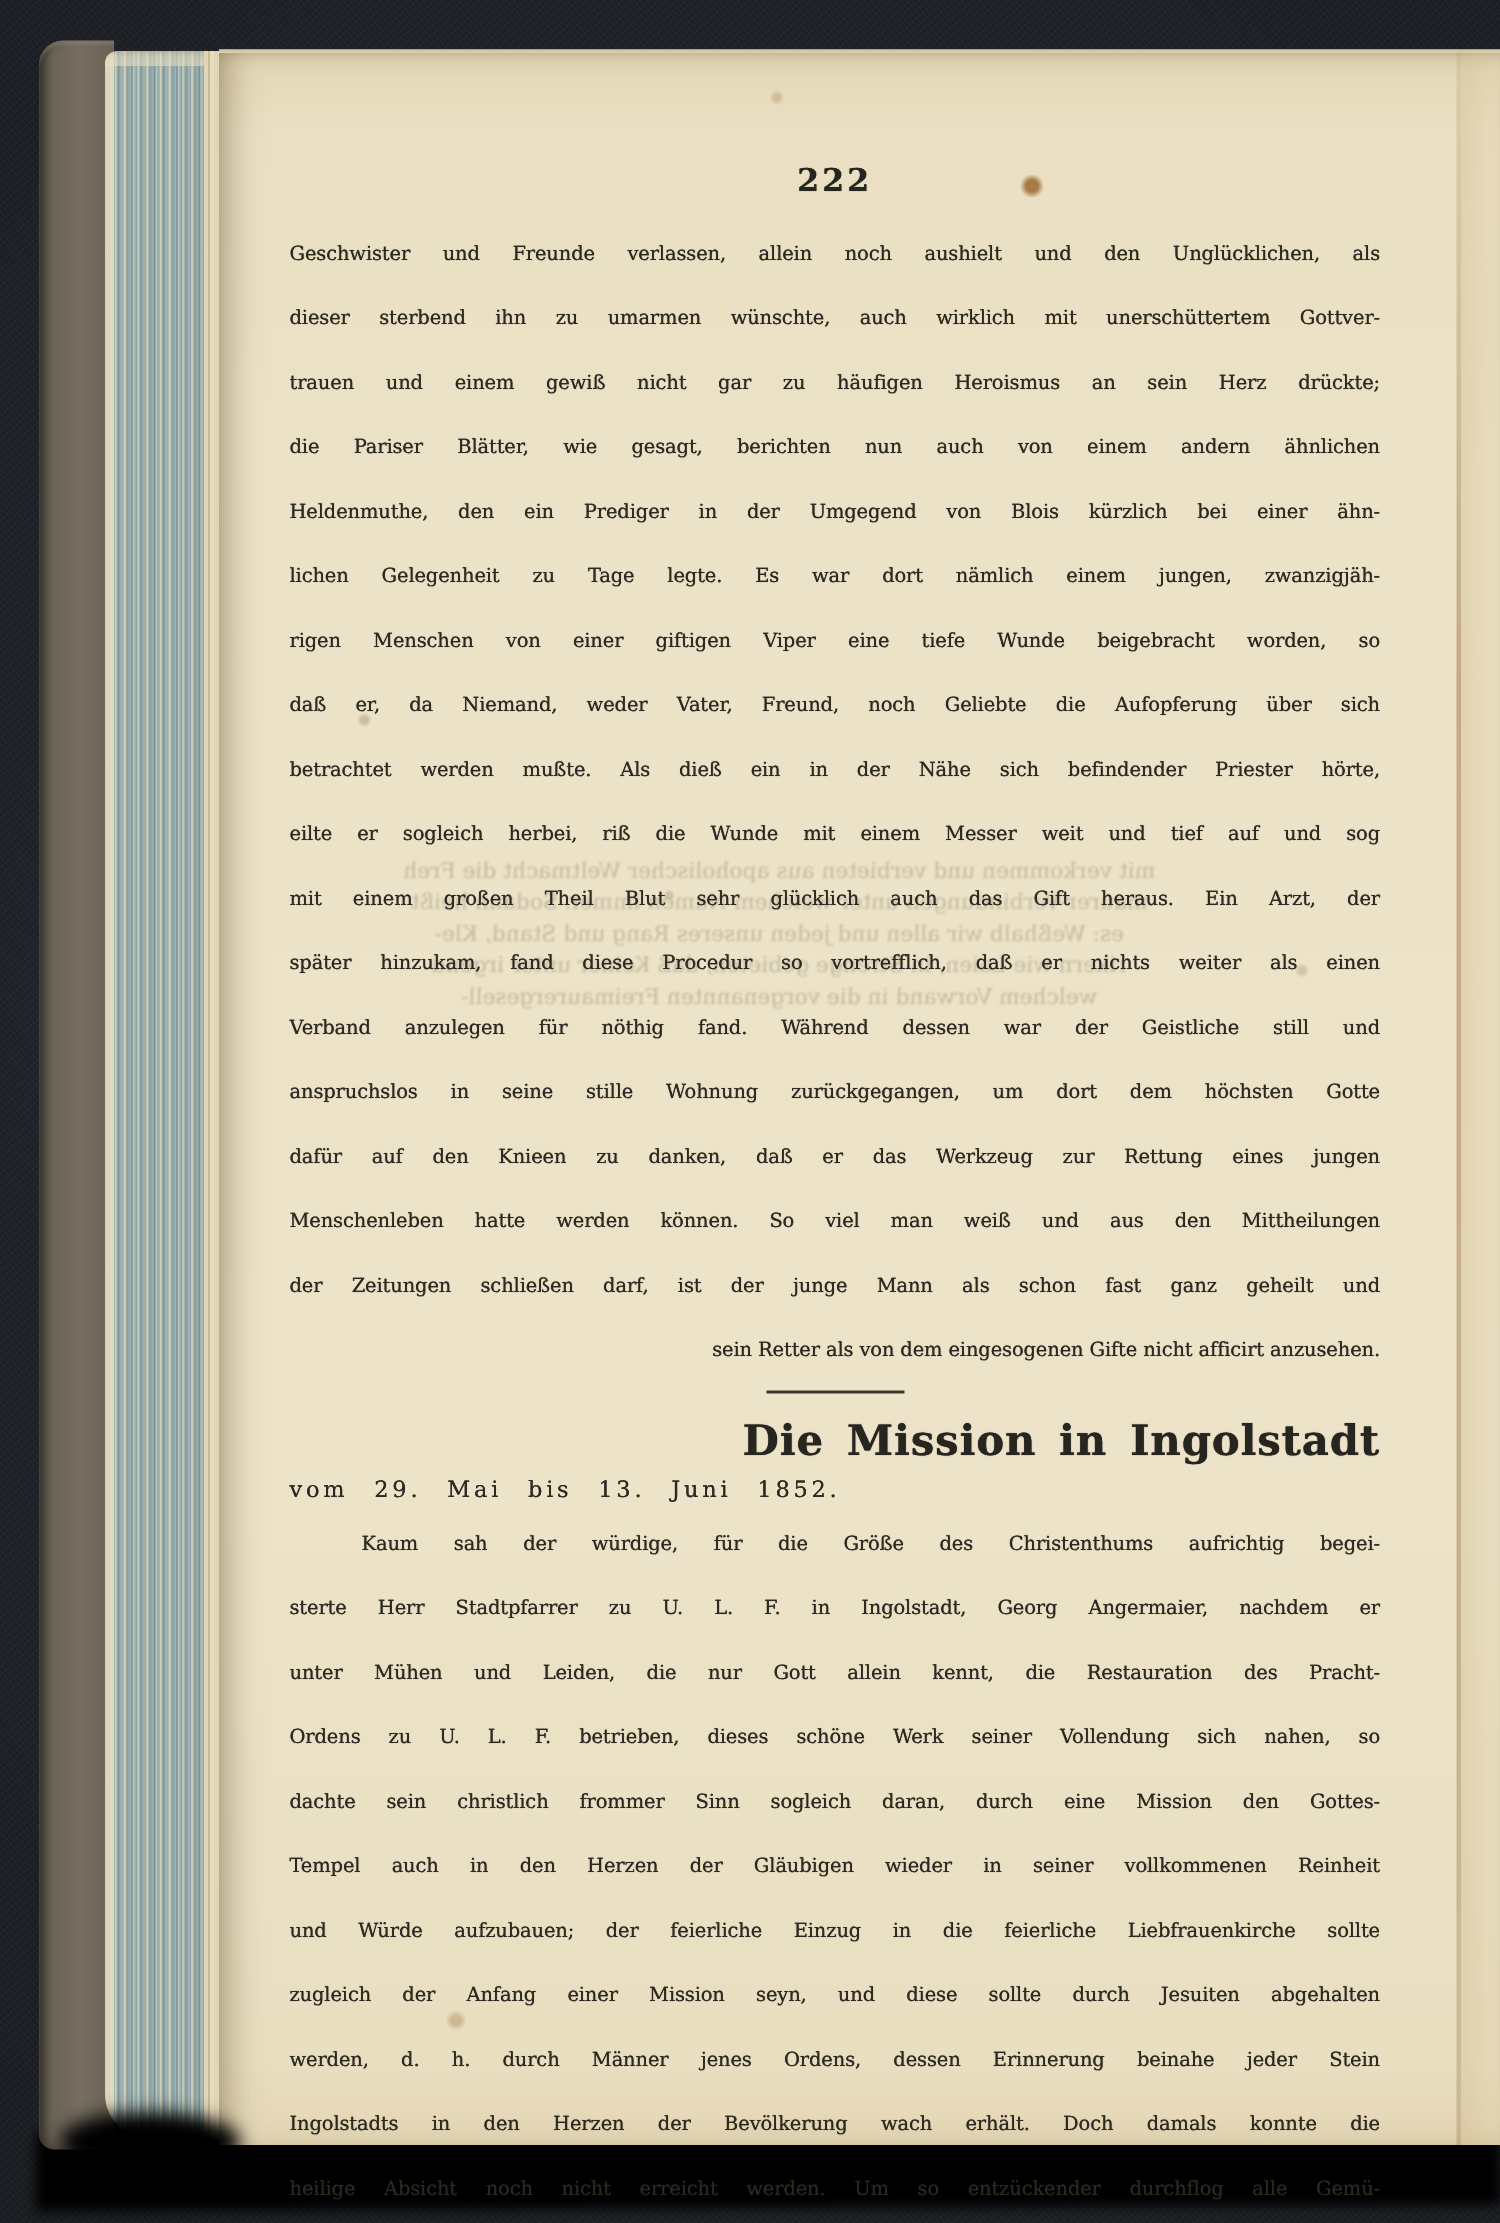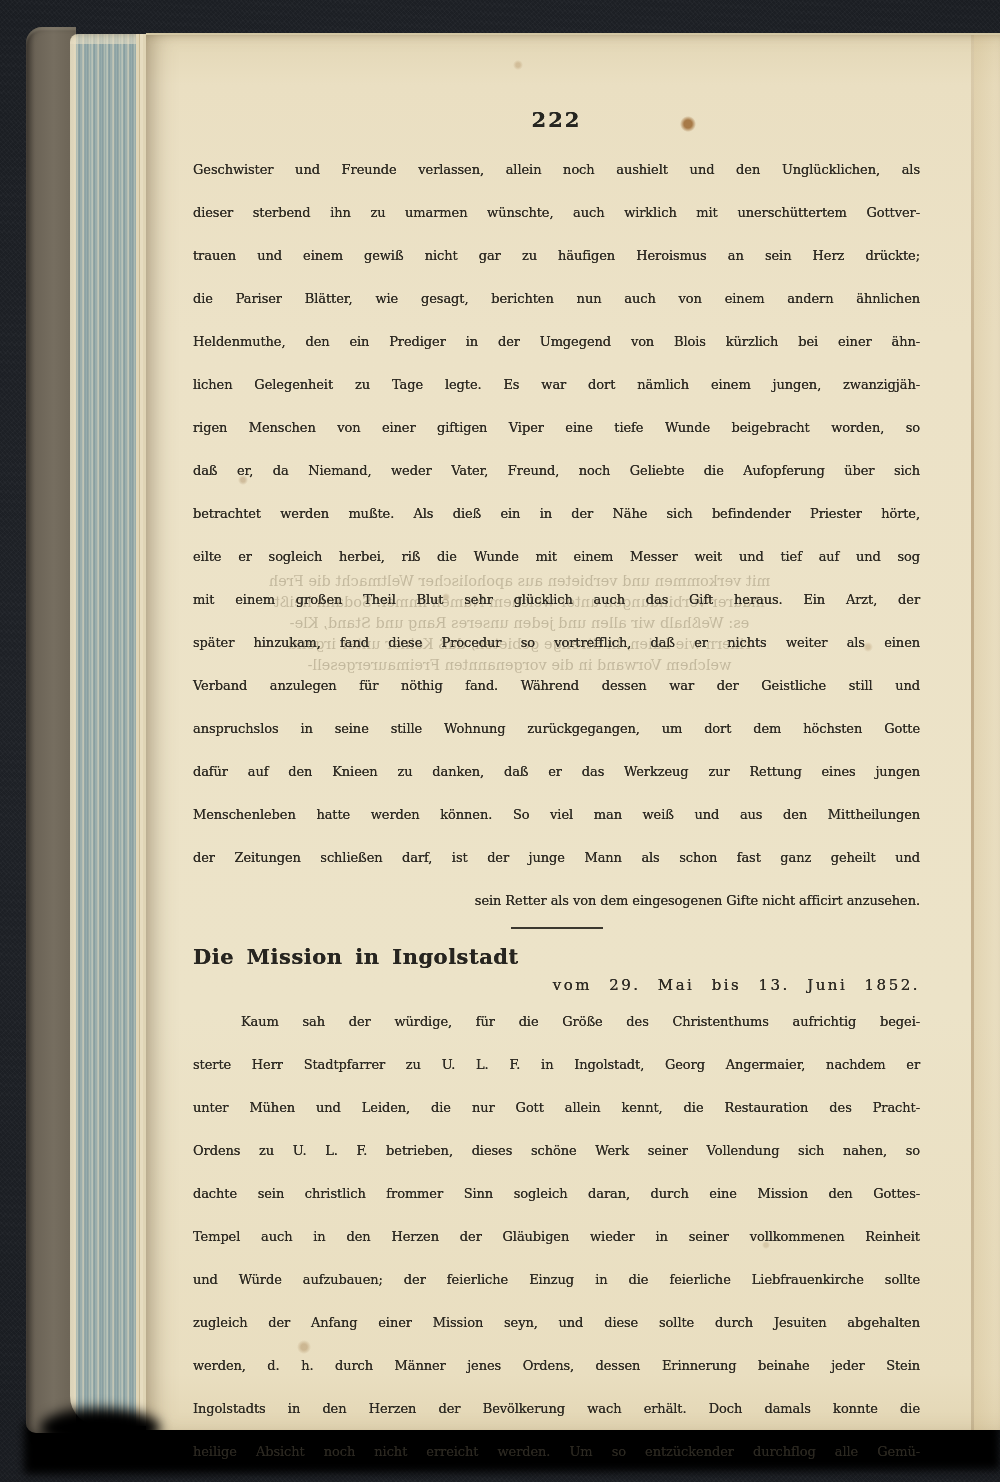--- a/index.html
+++ b/index.html
@@ -76,25 +76,25 @@
   .bodylines .line::after{content:"";display:inline-block;width:100%;height:0;}
   .p1{margin-top:27px;}
   .p1 .line:last-child{text-align:right;}
   .p1 .line:last-child::after{width:0;}
   .p2{margin-top:17px;}
   .p2 .line:first-child{text-indent:48px;}
   .divider{
     width:92px;margin:15px auto 0 auto;border:0;border-top:2.5px solid #3b382f;
   }
   .heading{
-    margin-top:15px;text-align:left;font-size:21px;font-weight:bold;
+    margin-top:15px;text-align:right;font-size:28px;font-weight:bold;
     color:#272520;letter-spacing:0.5px;word-spacing:5px;text-shadow:0 0 0.6px #272520;
   }
   .subtitle{
-    margin-top:7px;text-align:right;font-size:15px;color:#2d2a23;
+    margin-top:7px;text-align:left;font-size:15px;color:#2d2a23;
     letter-spacing:2.5px;word-spacing:10px;text-shadow:0 0 0.4px #2d2a23;
   }
   .bleed{
     position:absolute;left:20px;top:536px;width:707px;text-align:center;
     transform:scaleX(-1);color:#8d8166;opacity:0.42;filter:blur(0.6px);
     font-size:14.5px;line-height:21px;pointer-events:none;
   }
   .bleed .line{white-space:nowrap;overflow:hidden;}
   .corner-dark{
     position:absolute;left:40px;top:1408px;width:120px;height:40px;

